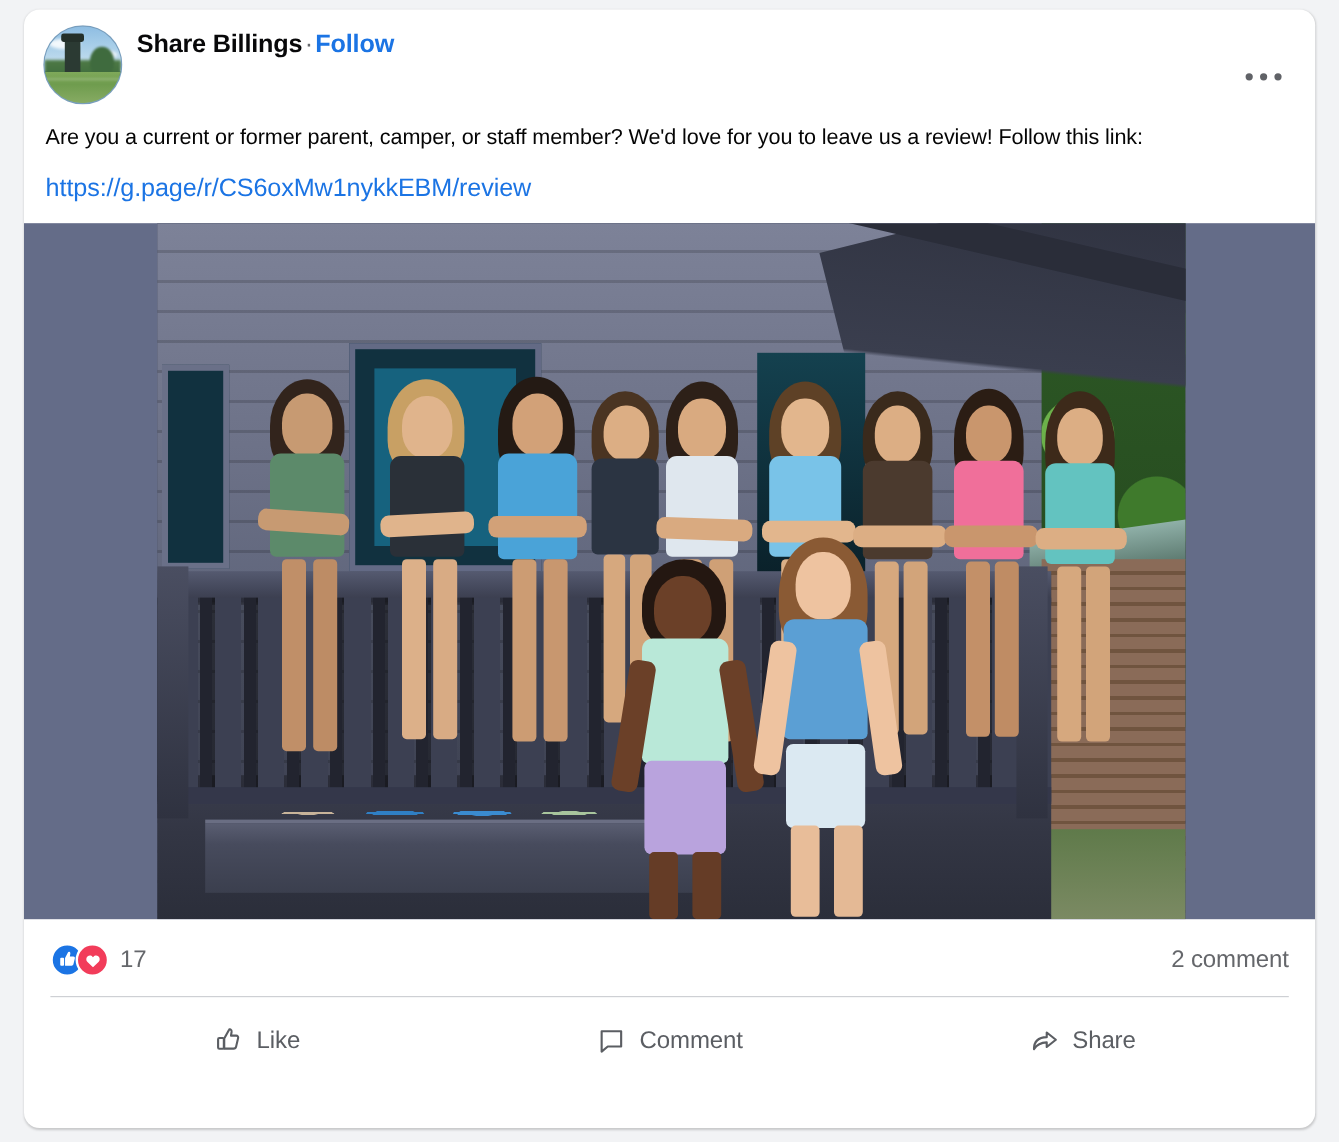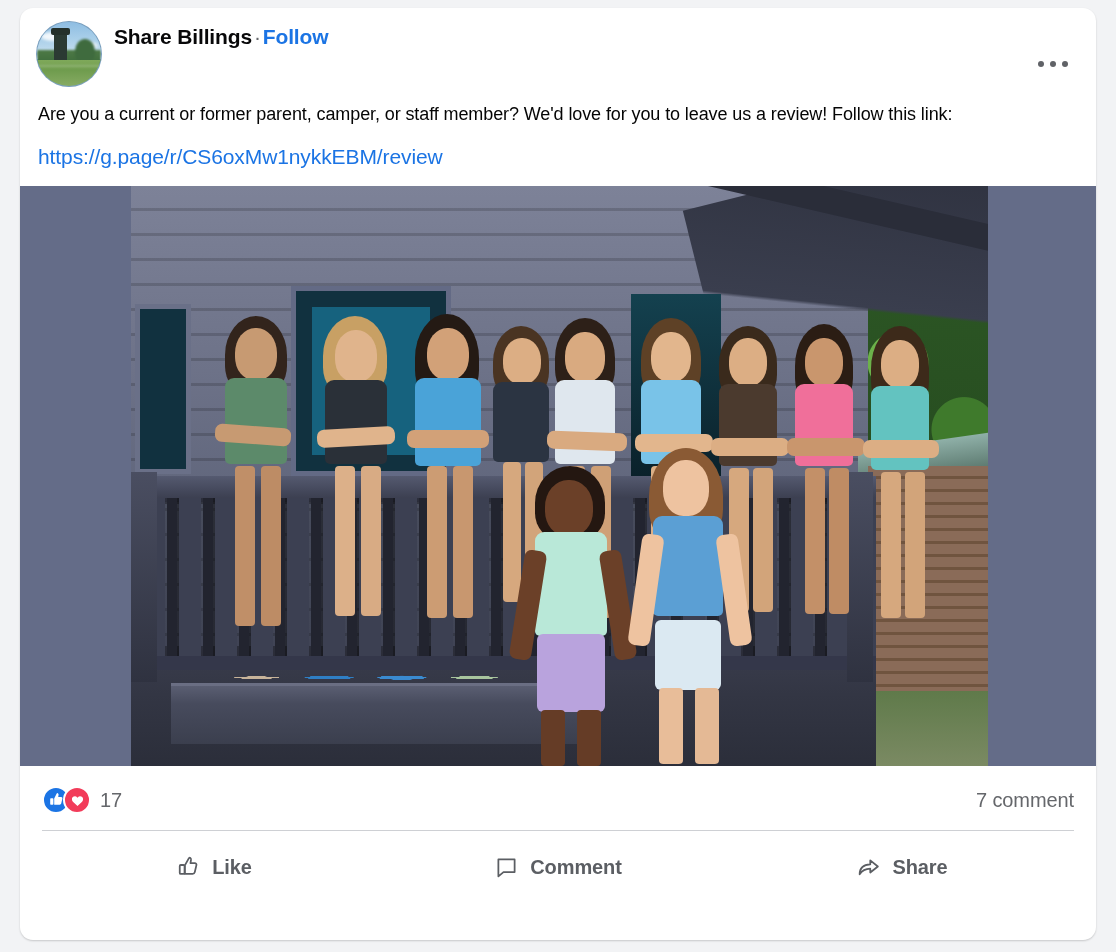--- a/index.html
+++ b/index.html
@@ -332,21 +332,21 @@
   }
   .action-btn {
     flex: 1 1 33.33%;
     display:flex; align-items:center; justify-content:center;
     gap: 11px;
     height: 50px;
     border-radius: 6px;
     cursor: pointer;
     color:#5b5e63;
     font-size: 20px;
-    font-weight: bold;
+    font-weight: normal;
     letter-spacing: -0.1px;
     user-select:none;
   }
   .action-btn svg { display:block; }
 </style>
 </head>
 <body>
 
 <div class="page">
   <div class="post-card">
@@ -518,21 +518,21 @@
             </svg>
           </span>
           <span class="rx love">
             <svg width="15" height="15" viewBox="0 0 16 16" aria-hidden="true">
               <path d="M8 13.8 3.1 9.2C1.6 7.8 1.7 5.4 3.3 4.1c1.4-1.1 3.4-.8 4.4.6l.3.4.3-.4c1-1.4 3-1.7 4.4-.6 1.6 1.3 1.7 3.7.2 5.1L8 13.8z" fill="#fff"></path>
             </svg>
           </span>
         </div>
         <span class="reaction-count">17</span>
       </div>
-      <div class="comment-count">7 comment</div>
+      <div class="comment-count">2 comment</div>
     </div>
 
     <div class="divider"></div>
 
     <div class="actions">
       <div class="action-btn">
         <span>
           <svg width="25" height="25" viewBox="0 0 24 24" fill="none" stroke="#5b5e63" stroke-width="1.7" stroke-linejoin="round">
             <path d="M8.5 10 12.4 3c.2-.4.7-.5 1.1-.3.7.4 1 1.2.9 2l-.5 3h4.2c1 0 1.8 1 1.5 2l-1.6 6.8c-.2 1-1.1 1.6-2 1.6H8.5V10z"></path>
             <rect x="3.6" y="9.6" width="4.6" height="8.6" rx="1"></rect>

